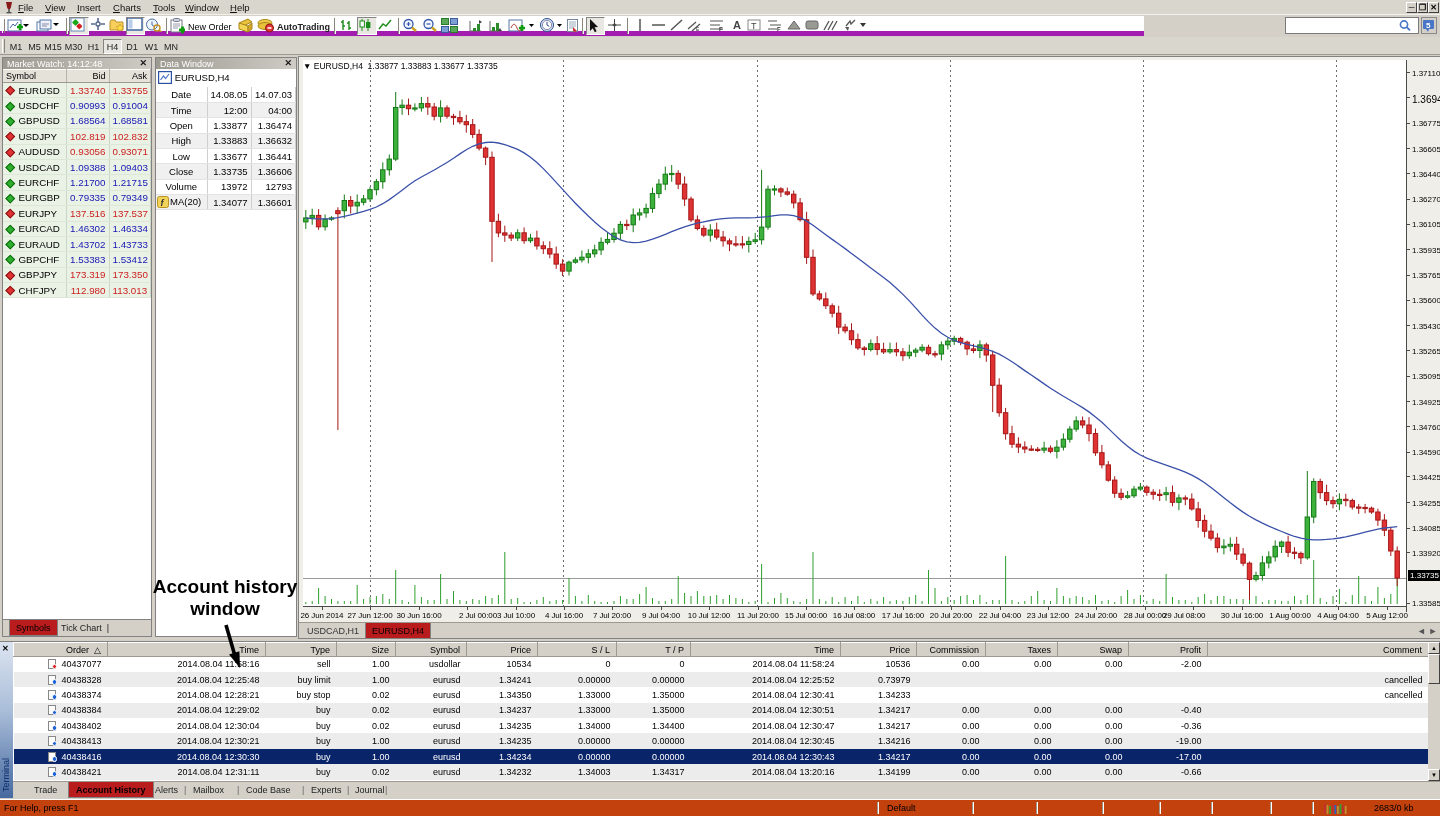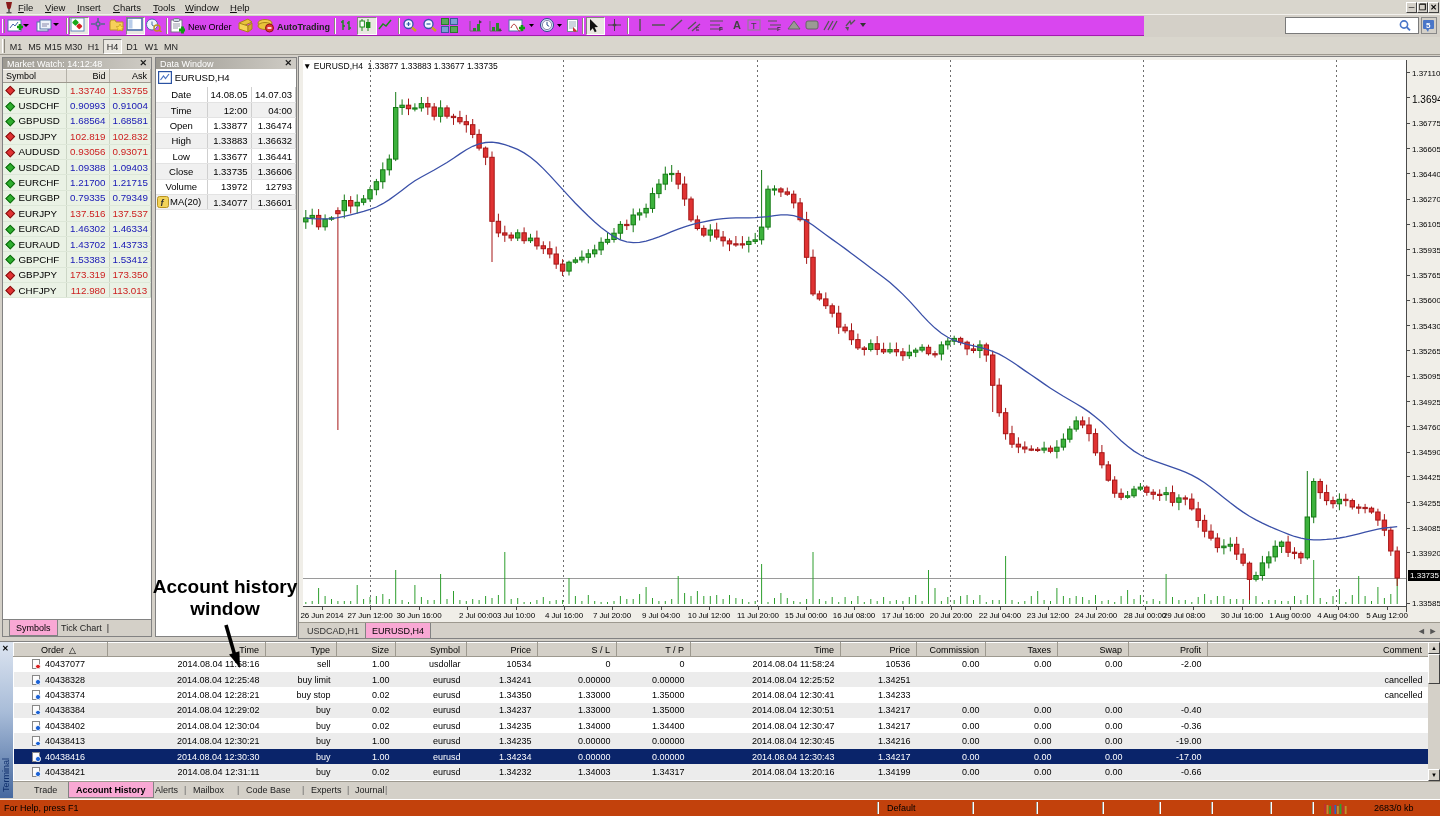--- a/index.html
+++ b/index.html
@@ -3,42 +3,42 @@
 *{margin:0;padding:0;box-sizing:border-box}
 html,body{width:1440px;height:816px;overflow:hidden}
 body{background:#d4d0c8;font-family:"Liberation Sans",sans-serif;font-size:9px;color:#000;position:relative}
 .abs{position:absolute}
 
 #menubar{left:0;top:0;width:1440px;height:15px;background:#d9d6cd;border-bottom:1px solid #f2f0ec}
 #menubar .mi{position:absolute;top:2px;font-size:9.5px;color:#111}
 .ul{text-decoration:underline}
 .mdibtn{position:absolute;top:2px;width:11px;height:11px;background:#d4d0c8;border:1px solid;border-color:#fff #404040 #404040 #fff;font-size:8px;line-height:9px;text-align:center;font-weight:bold}
 
-#toolbar{left:0;top:16px;width:1144px;height:20px;background:#d946ef;border-bottom:1px solid #a21caf}
+#toolbar{left:0;top:16px;width:1144px;height:20px;background:#ffffff;border-bottom:5px solid #a21caf}
 #tfbar{left:0;top:37px;width:1440px;height:18px;background:#d9d6cd;border-bottom:1px solid #9d998f}
 .grip{position:absolute;top:3px;width:3px;height:14px;border-left:1px solid #fff;border-right:1px solid #8a867c}
 .tsep{position:absolute;top:2px;width:2px;height:16px;border-left:1px solid #8a867c;border-right:1px solid #fff}
 .tbtxt{position:absolute;top:6px;font-size:9px;color:#000}
 .pressed{background:#e9e7e1;border:1px solid;border-color:#848480 #fff #fff #848480}
 .tfb{position:absolute;top:3px;height:14px;font-size:9px;color:#222;text-align:center;padding-top:2px}
 
 .ptitle{position:absolute;left:0;top:0;right:0;height:11px;background:linear-gradient(90deg,#9c9991 0%,#cfccc5 100%);color:#fff;font-size:9px;padding:1px 0 0 4px}
 .ptitle .x{position:absolute;right:4px;top:1px;color:#1a1a1a;font-size:9px;font-weight:bold;line-height:9px}
 #mw{left:2px;top:57px;width:150px;height:580px;background:#fff;border:1px solid #828282}
 #dw{left:155px;top:57px;width:142px;height:580px;background:#fff;border:1px solid #828282}
 #mw table{border-collapse:collapse;width:100%;table-layout:fixed}
 #mw .hdr td{background:#e5e2da;border-right:1px solid #b5b2a9;border-bottom:1px solid #9d998f;border-top:1px solid #fff;font-size:9px;height:13px;padding:0 3px}
 #mw td{height:15.4px;font-size:9.8px;padding:0 3px;white-space:nowrap;overflow:hidden}
 #mw .r td{background:#eaf2e5;border-right:1px solid #ccd6c6;border-bottom:1px solid #dde7d8}
 #mw .bid{text-align:right}
 .dia{display:inline-block;width:6.5px;height:6.5px;transform:rotate(45deg);margin:0 5px 0 1px}
 .dred{background:#e03232;border:1px solid #801010}
 .dgrn{background:#2eae2e;border:1px solid #0c660c}
 #mwtabs{position:absolute;left:0;right:0;bottom:0;height:17px;background:#d4d0c8;border-top:1px solid #828282;font-size:9px}
-.tab-act{position:absolute;top:0px;height:16px;background:#f9a8d4;border:1px solid #828282;border-top:none;padding:3px 6px 0 6px}
+.tab-act{position:absolute;top:0px;height:16px;background:#b91c1c;border:1px solid #828282;border-top:none;padding:3px 6px 0 6px}
 .tab-in{position:absolute;top:3px;color:#222}
 
 #dw .sym{position:absolute;left:2px;top:13px;height:15px;width:100%;font-size:9.5px}
 #dwtable{position:absolute;left:0;top:29px;width:140px;border-collapse:collapse;table-layout:fixed}
 #dwtable td{height:15.35px;font-size:9.5px;border-bottom:1px solid #e3e3e3;white-space:nowrap}
 #dwtable td.lbl{text-align:center;border-right:1px solid #cfcfcf}
 #dwtable td.v{text-align:right;padding-right:3px;border-right:1px solid #cfcfcf}
 #dwtable tr.g td{background:#f0f0f0}
 
 #chartwin{left:298px;top:56px;width:1142px;height:583px;background:#f0eee8;border:1px solid #828282;border-right:none}
@@ -46,21 +46,21 @@
 #ctabs{position:absolute;left:0;right:0;bottom:0;height:16px;background:#d4d0c8;border-top:1px solid #9d998f;font-size:9px}
 #ohlc{position:absolute;left:4px;top:4px;font-size:8.5px;color:#000}
 .ptag{position:absolute;left:1px;width:33px;height:11px;background:#000;color:#fff;text-align:center;font-size:8px;line-height:11px}
 
 #term{left:0;top:641px;width:1440px;height:157px;background:#fff;border-top:1px solid #828282}
 #tstrip{position:absolute;left:0;top:0;width:13px;height:156px;background:linear-gradient(180deg,#dce4f0 0%,#a8bcd8 45%,#46699f 100%)}
 #tstrip .vt{position:absolute;left:1px;bottom:6px;writing-mode:vertical-rl;transform:rotate(180deg);font-size:9px;color:#10306e;white-space:nowrap}
 #ttable{position:absolute;left:13px;top:0;width:1415px;border-collapse:collapse;table-layout:fixed}
 #ttable td{height:15.4px;font-size:9px;padding:0 6px 0 2px;white-space:nowrap;overflow:hidden}
 #ttable .hd td{background:#d4d0c8;border-right:1px solid #9d998f;border-top:1px solid #fff;border-left:1px solid #fff;border-bottom:1px solid #9d998f;height:14px;text-align:right}
-#ttable td.l{text-align:center}
+#ttable td.l{text-align:right}
 #ttable td.r{text-align:right}
 #ttable tr.g td{background:#ececec}
 #ttable tr.sel td{background:#0a246a;color:#fff}
 #ttabs{position:absolute;left:13px;right:0;bottom:0;height:17px;background:#d4d0c8;border-top:1px solid #9d998f;font-size:9px}
 .doc{display:inline-block;width:8px;height:10px;background:#fdfdfd;border:1px solid #888;position:relative;vertical-align:-2px;margin-right:5px}
 .doc i{position:absolute;right:-2px;bottom:-1px;width:5.5px;height:5.5px;border-radius:50%;border:1px solid #fff}
 .doc .b{background:#1b62d6}.doc .rd{background:#dc2020}
 #tscroll{position:absolute;right:0;top:0;width:12px;height:139px;background:#d4d0c8}
 .sbtn{position:absolute;left:0;width:12px;height:12px;background:#d4d0c8;border:1px solid;border-color:#fff #404040 #404040 #fff;font-size:6px;text-align:center;line-height:10px;color:#000}
 
@@ -820,21 +820,21 @@
         <tr class="g">
           <td class="l"><span class="doc"><i class="b"></i></span>40438328</td>
           <td class="r">2014.08.04 12:25:48</td>
           <td class="r">buy limit</td>
           <td class="r">1.00</td>
           <td class="r">eurusd</td>
           <td class="r">1.34241</td>
           <td class="r">0.00000</td>
           <td class="r">0.00000</td>
           <td class="r">2014.08.04 12:25:52</td>
-          <td class="r">1.34251</td>
+          <td class="r">0.73979</td>
           <td class="r"></td>
           <td class="r"></td>
           <td class="r"></td>
           <td class="r"></td>
           <td class="r">cancelled</td>
         </tr>
         <tr>
           <td class="l"><span class="doc"><i class="b"></i></span>40438374</td>
           <td class="r">2014.08.04 12:28:21</td>
           <td class="r">buy stop</td>

